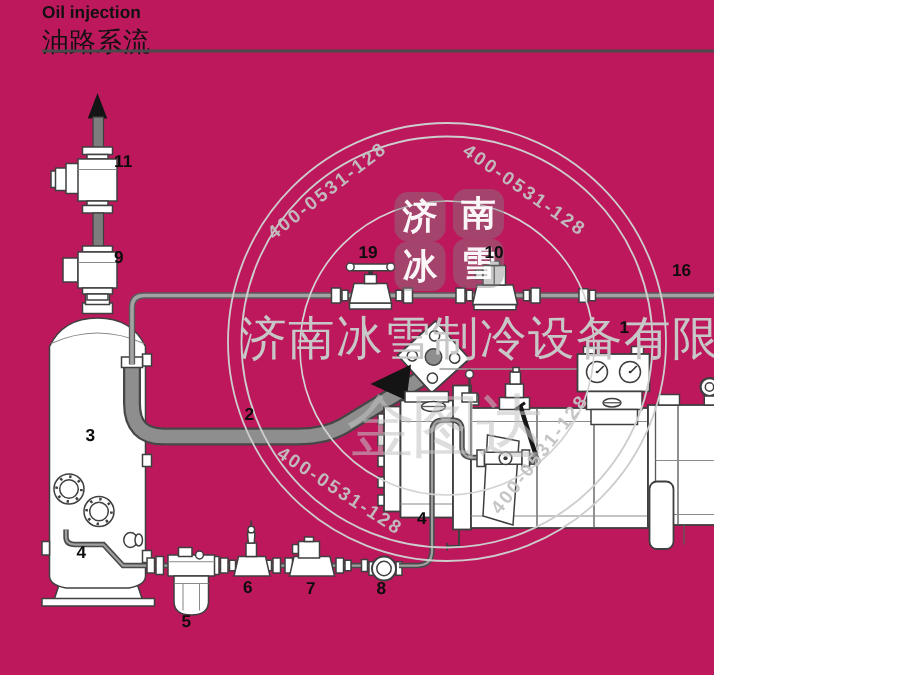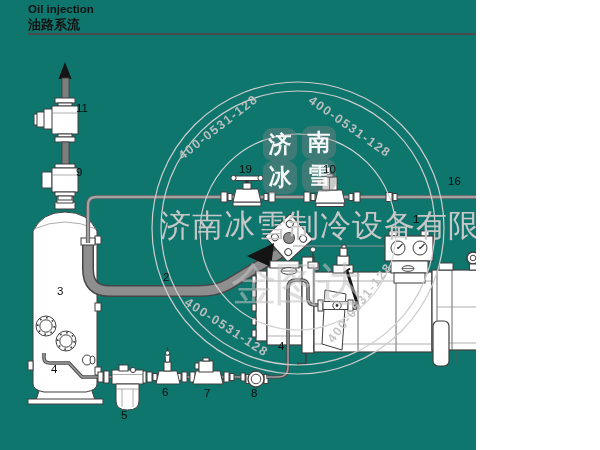--- a/index.html
+++ b/index.html
@@ -1,20 +1,20 @@
 <!DOCTYPE html>
 <html><head>
 <meta charset="utf-8">
 <style>
   html,body{margin:0;padding:0;background:#fff;}
-  #stage{position:relative;width:476px;height:450px;background:#0f766e;overflow:hidden;
+  #stage{position:relative;width:476px;height:450px;background:#be185d;overflow:hidden;
          font-family:"Liberation Sans",sans-serif;}
   
   #hdr-en{position:absolute;left:28px;top:3px;font-size:11.5px;font-weight:bold;color:#111;}
-  #hdr-zh{position:absolute;left:28px;top:16px;font-size:13px;font-weight:bold;color:#111;}
+  #hdr-zh{position:absolute;left:28px;top:16px;font-size:18px;font-weight:normal;color:#111;}
   #hdr-rule{position:absolute;left:28px;top:33px;width:549px;height:2px;background:#4a4a4a;}
   
   #diag{position:absolute;left:0;top:0;z-index:2;}
   .w{fill:#fff;stroke:#3f3f3f;stroke-width:1;}
   .w2{fill:#fff;stroke:#3f3f3f;stroke-width:1.2;}
   .gp{fill:#7d7d7d;stroke:#3f3f3f;stroke-width:0.8;}
   .dk{fill:#141414;stroke:none;}
   .faint{stroke:#8a8a8a;stroke-width:0.7;fill:none;}
   .mid{stroke:#5a5a5a;stroke-width:0.9;fill:none;}
   
@@ -22,21 +22,21 @@
   .wm-phone{position:absolute;font-size:12.5px;font-weight:bold;letter-spacing:1.6px;
             color:#c2c2c2;white-space:nowrap;transform-origin:0 50%;opacity:.95;}
   #wm-company{position:absolute;left:160px;top:205px;font-size:31px;letter-spacing:1px;
             color:#c7c7c7;white-space:nowrap;font-family:"Liberation Serif",serif;}
   #wm-brand{position:absolute;left:231px;top:254px;font-size:46px;letter-spacing:-3px;
             color:#c3c3c3;opacity:.55;white-space:nowrap;font-family:"Liberation Serif",serif;}
   .seal{position:absolute;width:34px;height:33px;background:rgba(128,128,128,.42);
         border-radius:9px;color:rgba(255,255,255,.95);font-size:23px;font-weight:bold;
         line-height:33px;text-align:center;font-family:"Liberation Serif",serif;}
   
-  .plabel{position:absolute;z-index:6;font-size:11.5px;font-weight:normal;color:#0d0d0d;}
+  .plabel{position:absolute;z-index:6;font-size:11.5px;font-weight:bold;color:#0d0d0d;}
 </style>
 </head>
 <body>
 
 <div id="stage">
 
   <div id="hdr-en">Oil injection</div>
   <div id="hdr-zh">油路系流</div>
   <div id="hdr-rule"></div>
 

